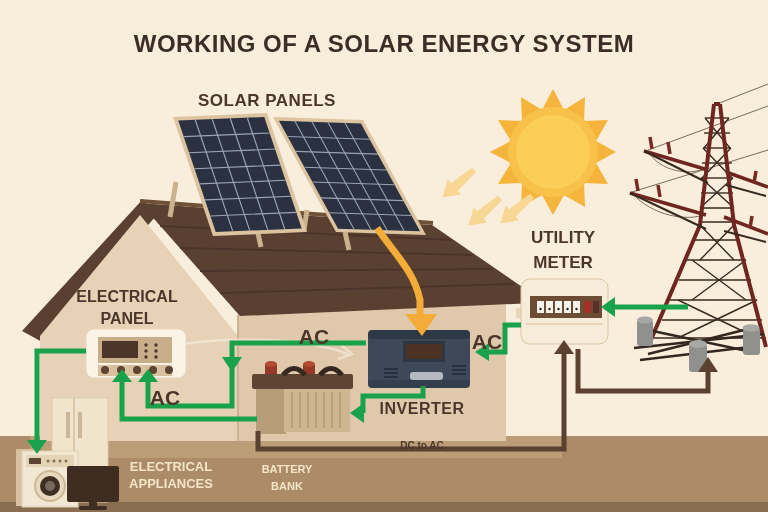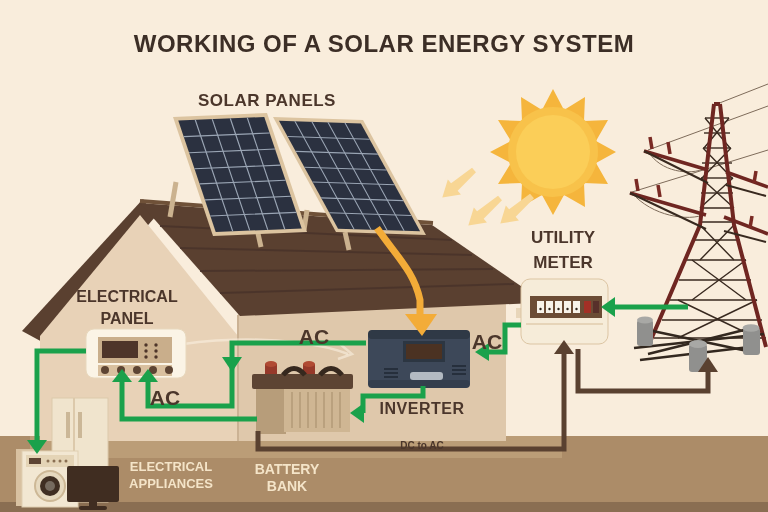--- a/index.html
+++ b/index.html
@@ -8,21 +8,21 @@
   #art{position:absolute;inset:0;}
   .lbl{position:absolute;font-weight:bold;color:#4b362b;text-align:center;line-height:1.3;
        white-space:pre-line;}
   .lbl.light{color:#f4e4c8;}
   #title{left:0;right:0;top:28px;font-size:24px;letter-spacing:.5px;color:#3c2e26;}
   #lbl-solar{left:167px;top:90px;width:200px;font-size:17px;letter-spacing:.5px;}
   #lbl-meter{left:513px;top:225px;width:100px;font-size:17px;line-height:25px;}
   #lbl-epanel{left:62px;top:286px;width:130px;font-size:16px;line-height:22px;}
   #lbl-inverter{left:361px;top:399px;width:122px;font-size:16px;letter-spacing:.5px;}
   #lbl-inverter-sub{left:361px;top:419px;width:122px;font-size:10px;margin-top:20px;}
-  #lbl-battery{left:237px;top:461px;width:100px;font-size:14px;line-height:17px;}
+  #lbl-battery{left:237px;top:461px;width:100px;font-size:11px;line-height:17px;}
   #lbl-appliances{left:118px;top:458px;width:106px;font-size:13px;line-height:17px;}
   #lbl-utility{left:585px;top:399px;width:132px;font-size:16px;letter-spacing:.3px;}
   .ac{width:36px;font-size:21px;}
   #lbl-ac1{left:147px;top:384px;}
   #lbl-ac2{left:296px;top:323px;}
   #lbl-ac3{left:469px;top:328px;}
 </style>
 </head>
 <body>
 

